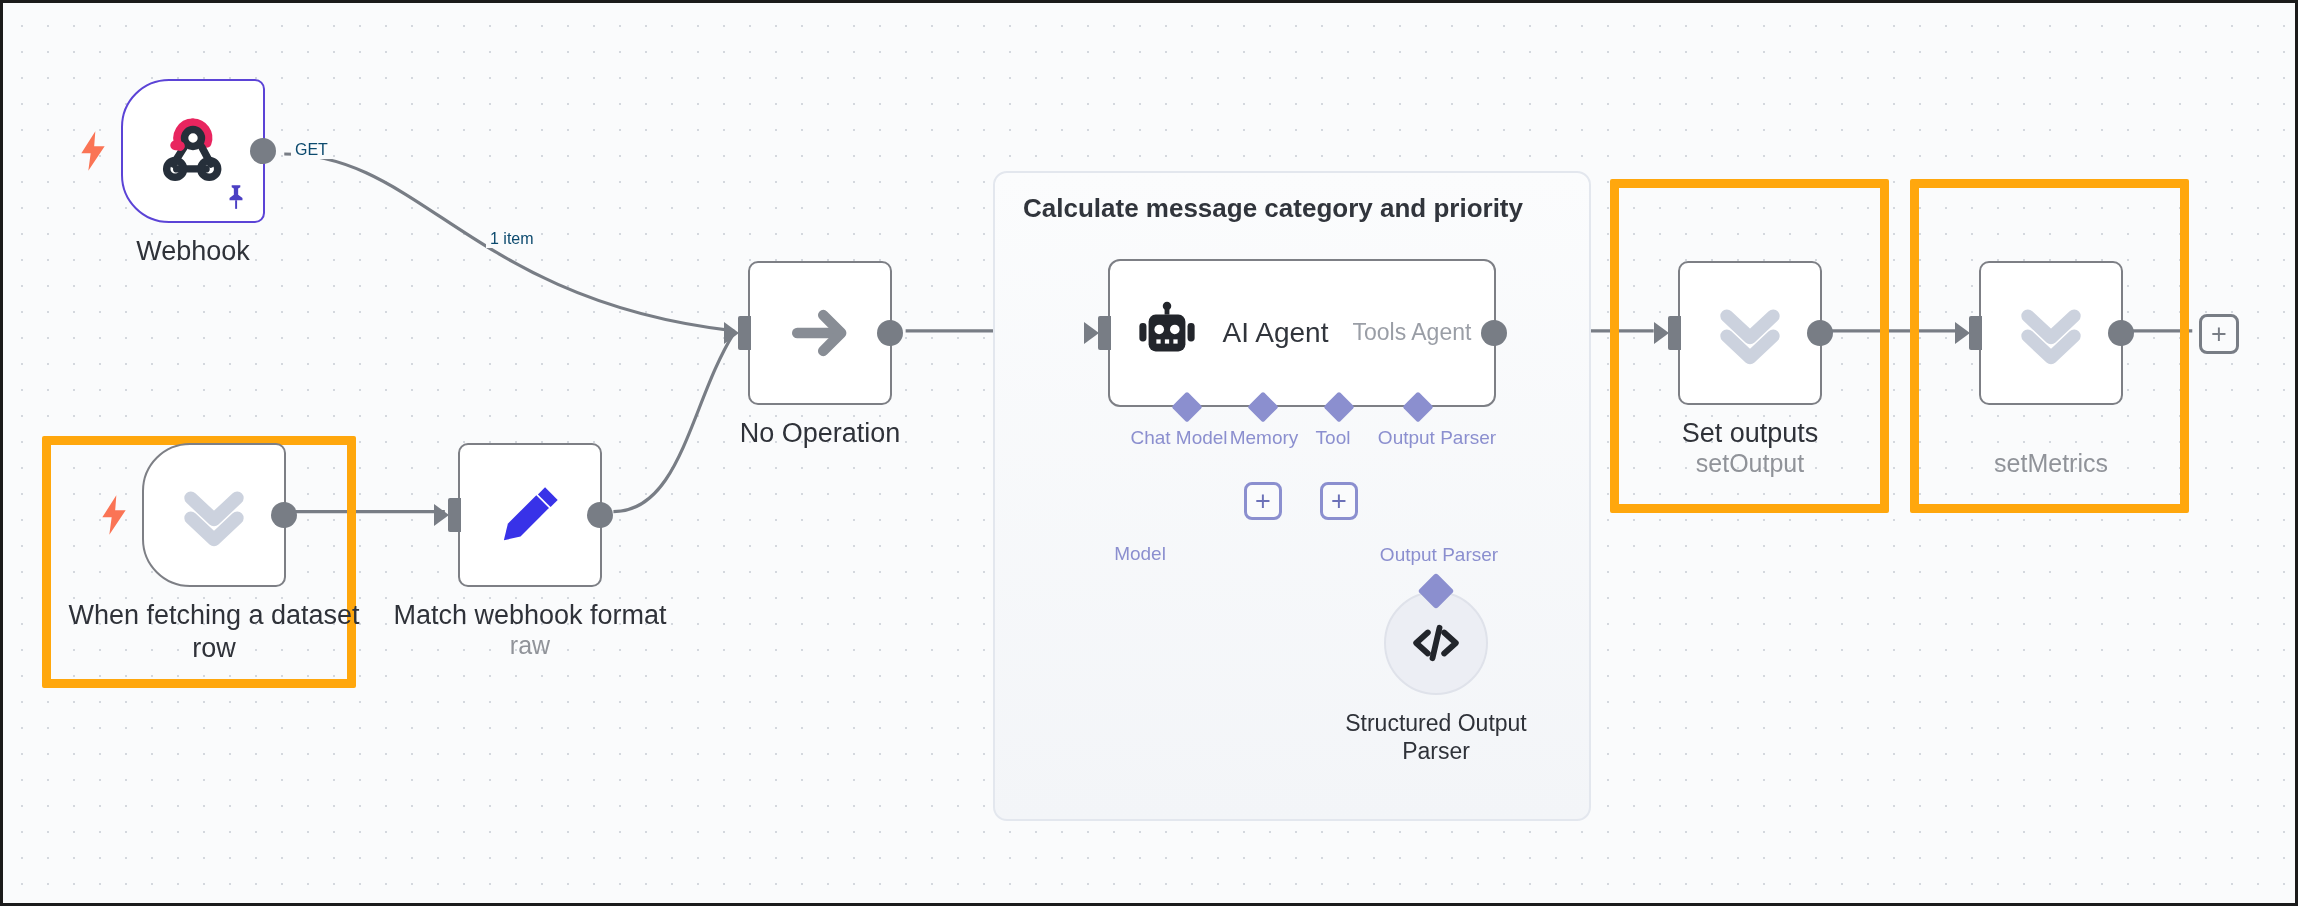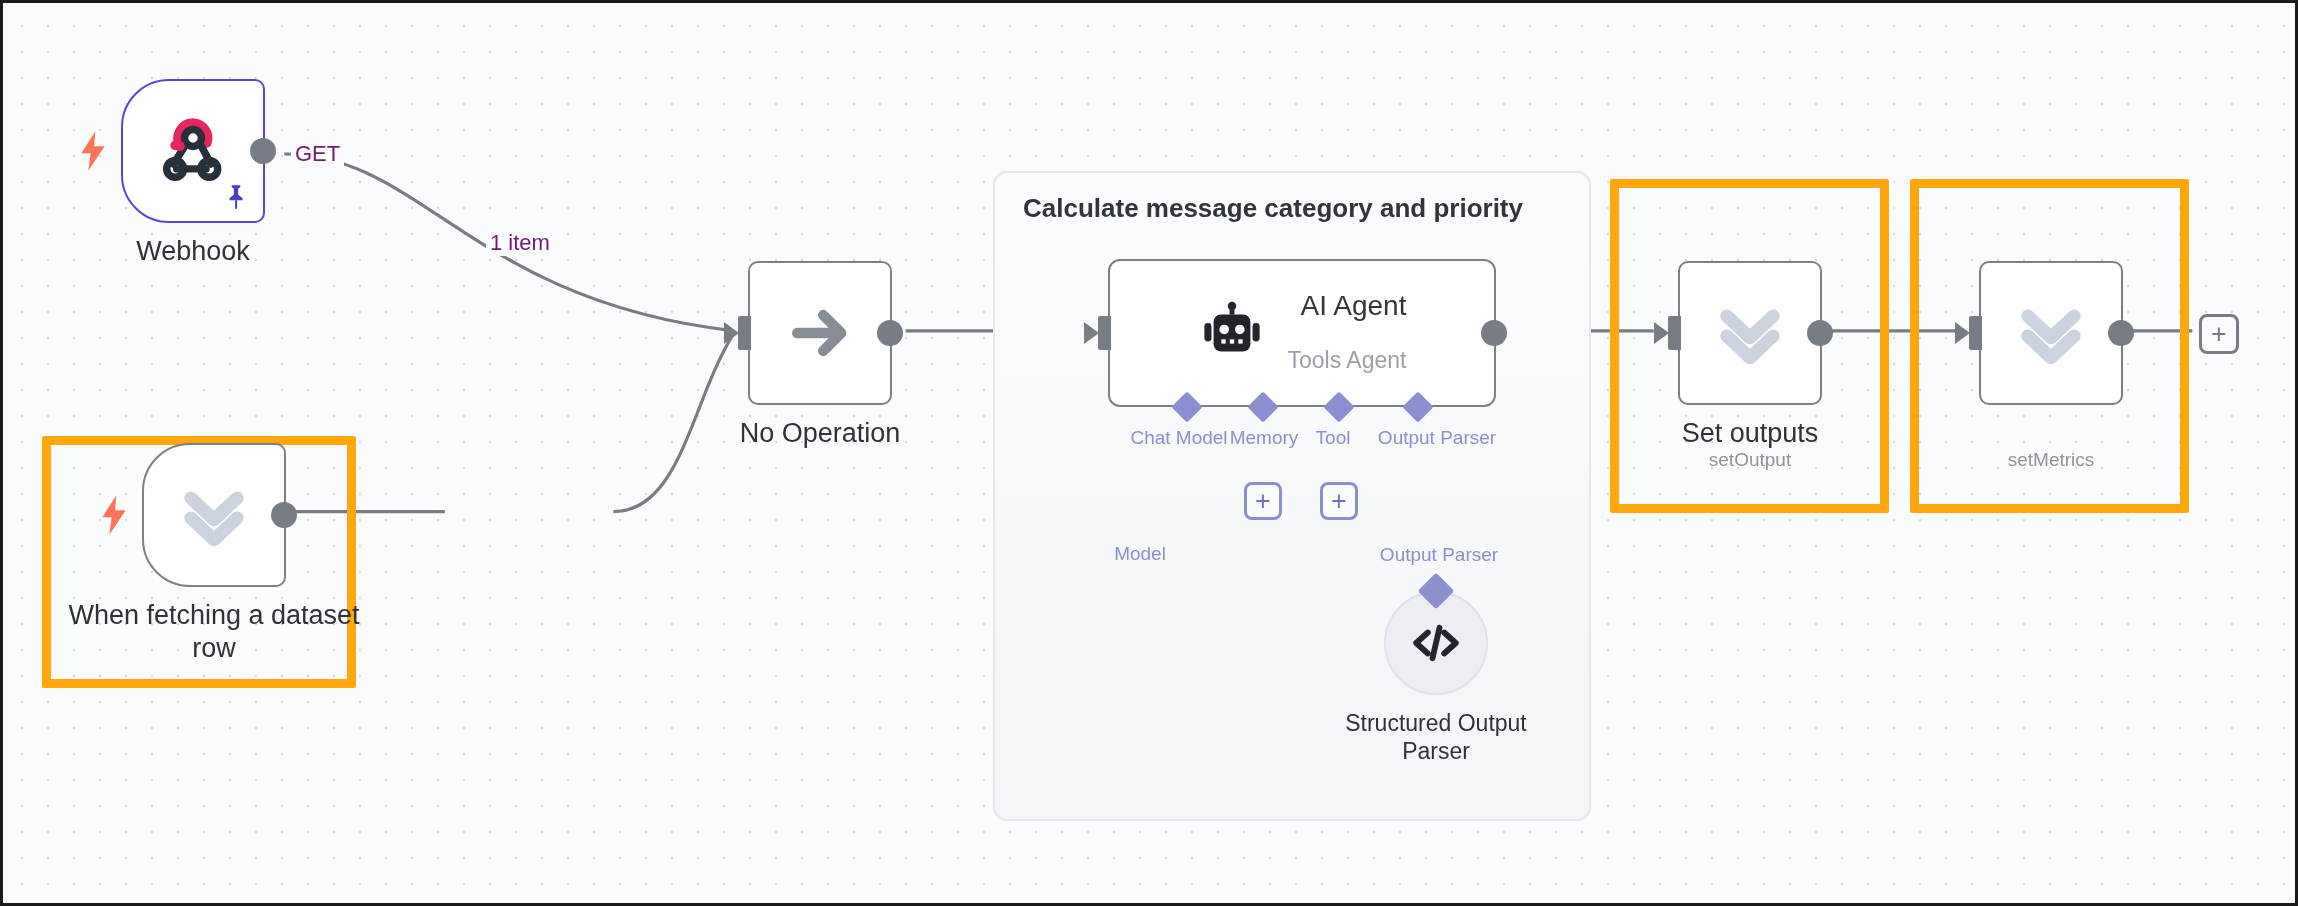--- a/index.html
+++ b/index.html
@@ -37,21 +37,21 @@
   .nbox.purple { border-color:#5b43d6; }
   .nlabel {
     position:absolute; left:50%; transform:translateX(-50%);
     top:156px; width:300px; text-align:center;
     font-size:27px; color:#2f3239; line-height:1.22;
     white-space:pre-line;
   }
   .nsub {
     position:absolute; left:50%; transform:translateX(-50%);
     width:300px; text-align:center;
-    font-size:19px; color:#909399;
+    font-size:25px; color:#909399;
   }
 
   
   .glow {
     position:absolute; left:-11px; top:-11px;
     width:166px; height:166px;
     border-radius:20px; background:#e2e6f5;
     z-index:-1;
   }
 
@@ -85,21 +85,21 @@
   .hl {
     position:absolute;
     border:9px solid #FFA70D;
     border-radius:2px;
     background:transparent;
   }
 
   
   .wire-label {
     position:absolute;
-    font-size:22px; color:#701a75;
+    font-size:16px; color:#0c4a6e;
     background:#fafbfc;
     padding:0 4px;
     white-space:nowrap;
   }
 
   
   #group {
     position:absolute;
     background:linear-gradient(180deg,#fbfcfd 0%, #f3f5f8 100%);
     border:2px solid #e3e7ee;
@@ -110,21 +110,21 @@
     font-size:26px; font-weight:bold; color:#31353c;margin-top:6px;
   }
 
   
   #agent-box {
     position:absolute;
     width:388px; height:148px;
     background:#fff; border:2px solid #7d7f85; border-radius:12px;
     display:flex; align-items:center; justify-content:center; gap:22px;
   }
-  #agent-text { display:flex; flex-direction:column; align-items:flex-end;gap:24px; }
+  #agent-text { display:flex; flex-direction:row; align-items:center;gap:24px; }
   .agent-title { font-size:28px; color:#31353c; line-height:1.15; }
   .agent-sub { font-size:23px; color:#9a9ea6; line-height:1.3; }
 
   
   .diamond {
     position:absolute;
     width:22px; height:22px; background:#8b8fcf;
     transform:rotate(45deg);
     border-radius:2px;
   }
@@ -243,20 +243,33 @@
       </span>
       <svg class="dblchev" viewBox="0 0 48 48">
         <path d="M9 13 L24 27 L39 13" fill="none" stroke="#ccd2de" stroke-width="8.5" stroke-linecap="round" stroke-linejoin="round"></path>
         <path d="M9 26 L24 40 L39 26" fill="none" stroke="#ccd2de" stroke-width="8.5" stroke-linecap="round" stroke-linejoin="round"></path>
       </svg>
       <span class="out-dot"></span>
     </div>
     <div class="nlabel" style="width:320px;">When fetching a dataset row</div>
   </div>
 
+  <div class="node" style="left:455px; top:440px;">
+    <div class="nbox">
+      <span class="in-arrow"></span>
+      <span class="in-stub"></span>
+      <svg width="76" height="76" viewBox="0 0 48 48">
+        <path d="M33.5 6.5 l8 8 -4.5 4.5 -8 -8 z" fill="#3832e8"></path>
+        <path d="M28 11.5 l8 8 -18 18 -10.5 2.5 2.5 -10.5 z" fill="#3832e8"></path>
+      </svg>
+      <span class="out-dot"></span>
+    </div>
+    <div class="nlabel">Match webhook format</div>
+    <div class="nsub" style="top:188px;">raw</div>
+  </div>
 
   <div class="node" style="left:745px; top:258px;">
     <div class="glow"></div>
     <div class="nbox">
       <span class="in-arrow"></span>
       <span class="in-stub"></span>
       <svg width="78" height="78" viewBox="0 0 48 48">
         <path d="M10 24 H36" stroke="#888d95" stroke-width="6.5" stroke-linecap="round"></path>
         <path d="M26 13 L37 24 L26 35" fill="none" stroke="#888d95" stroke-width="6.5" stroke-linecap="round" stroke-linejoin="round"></path>
       </svg>

